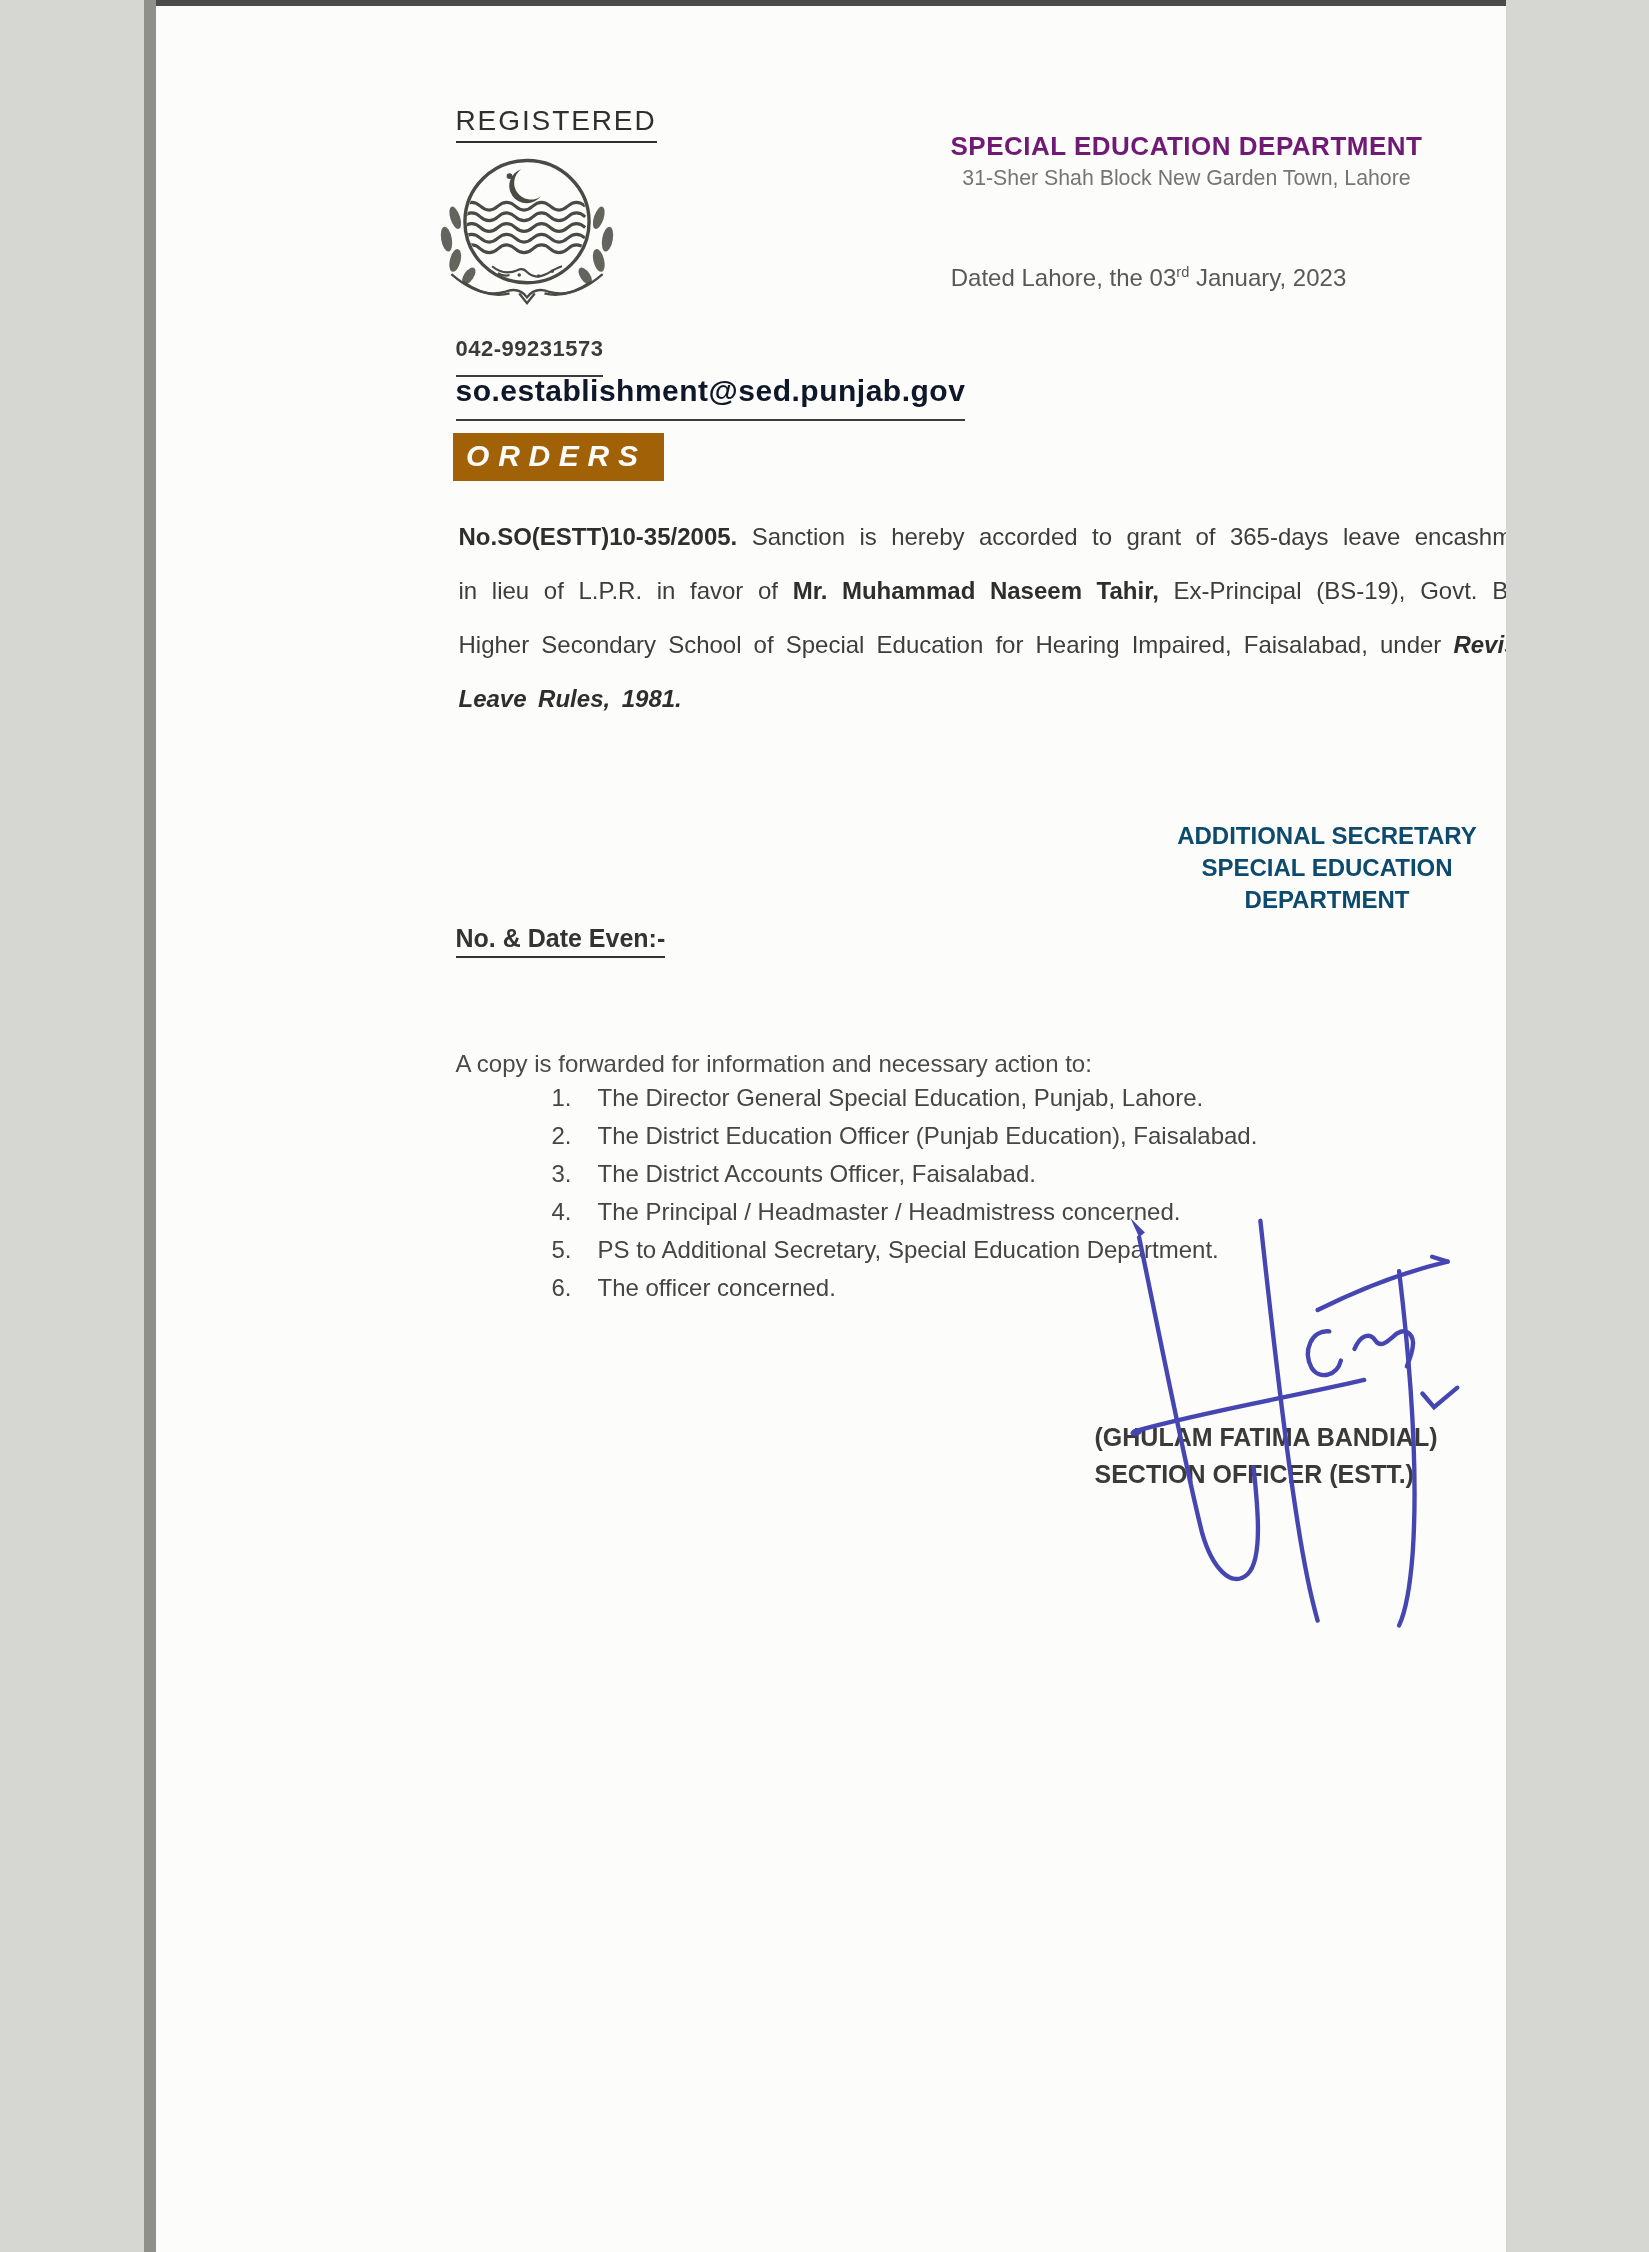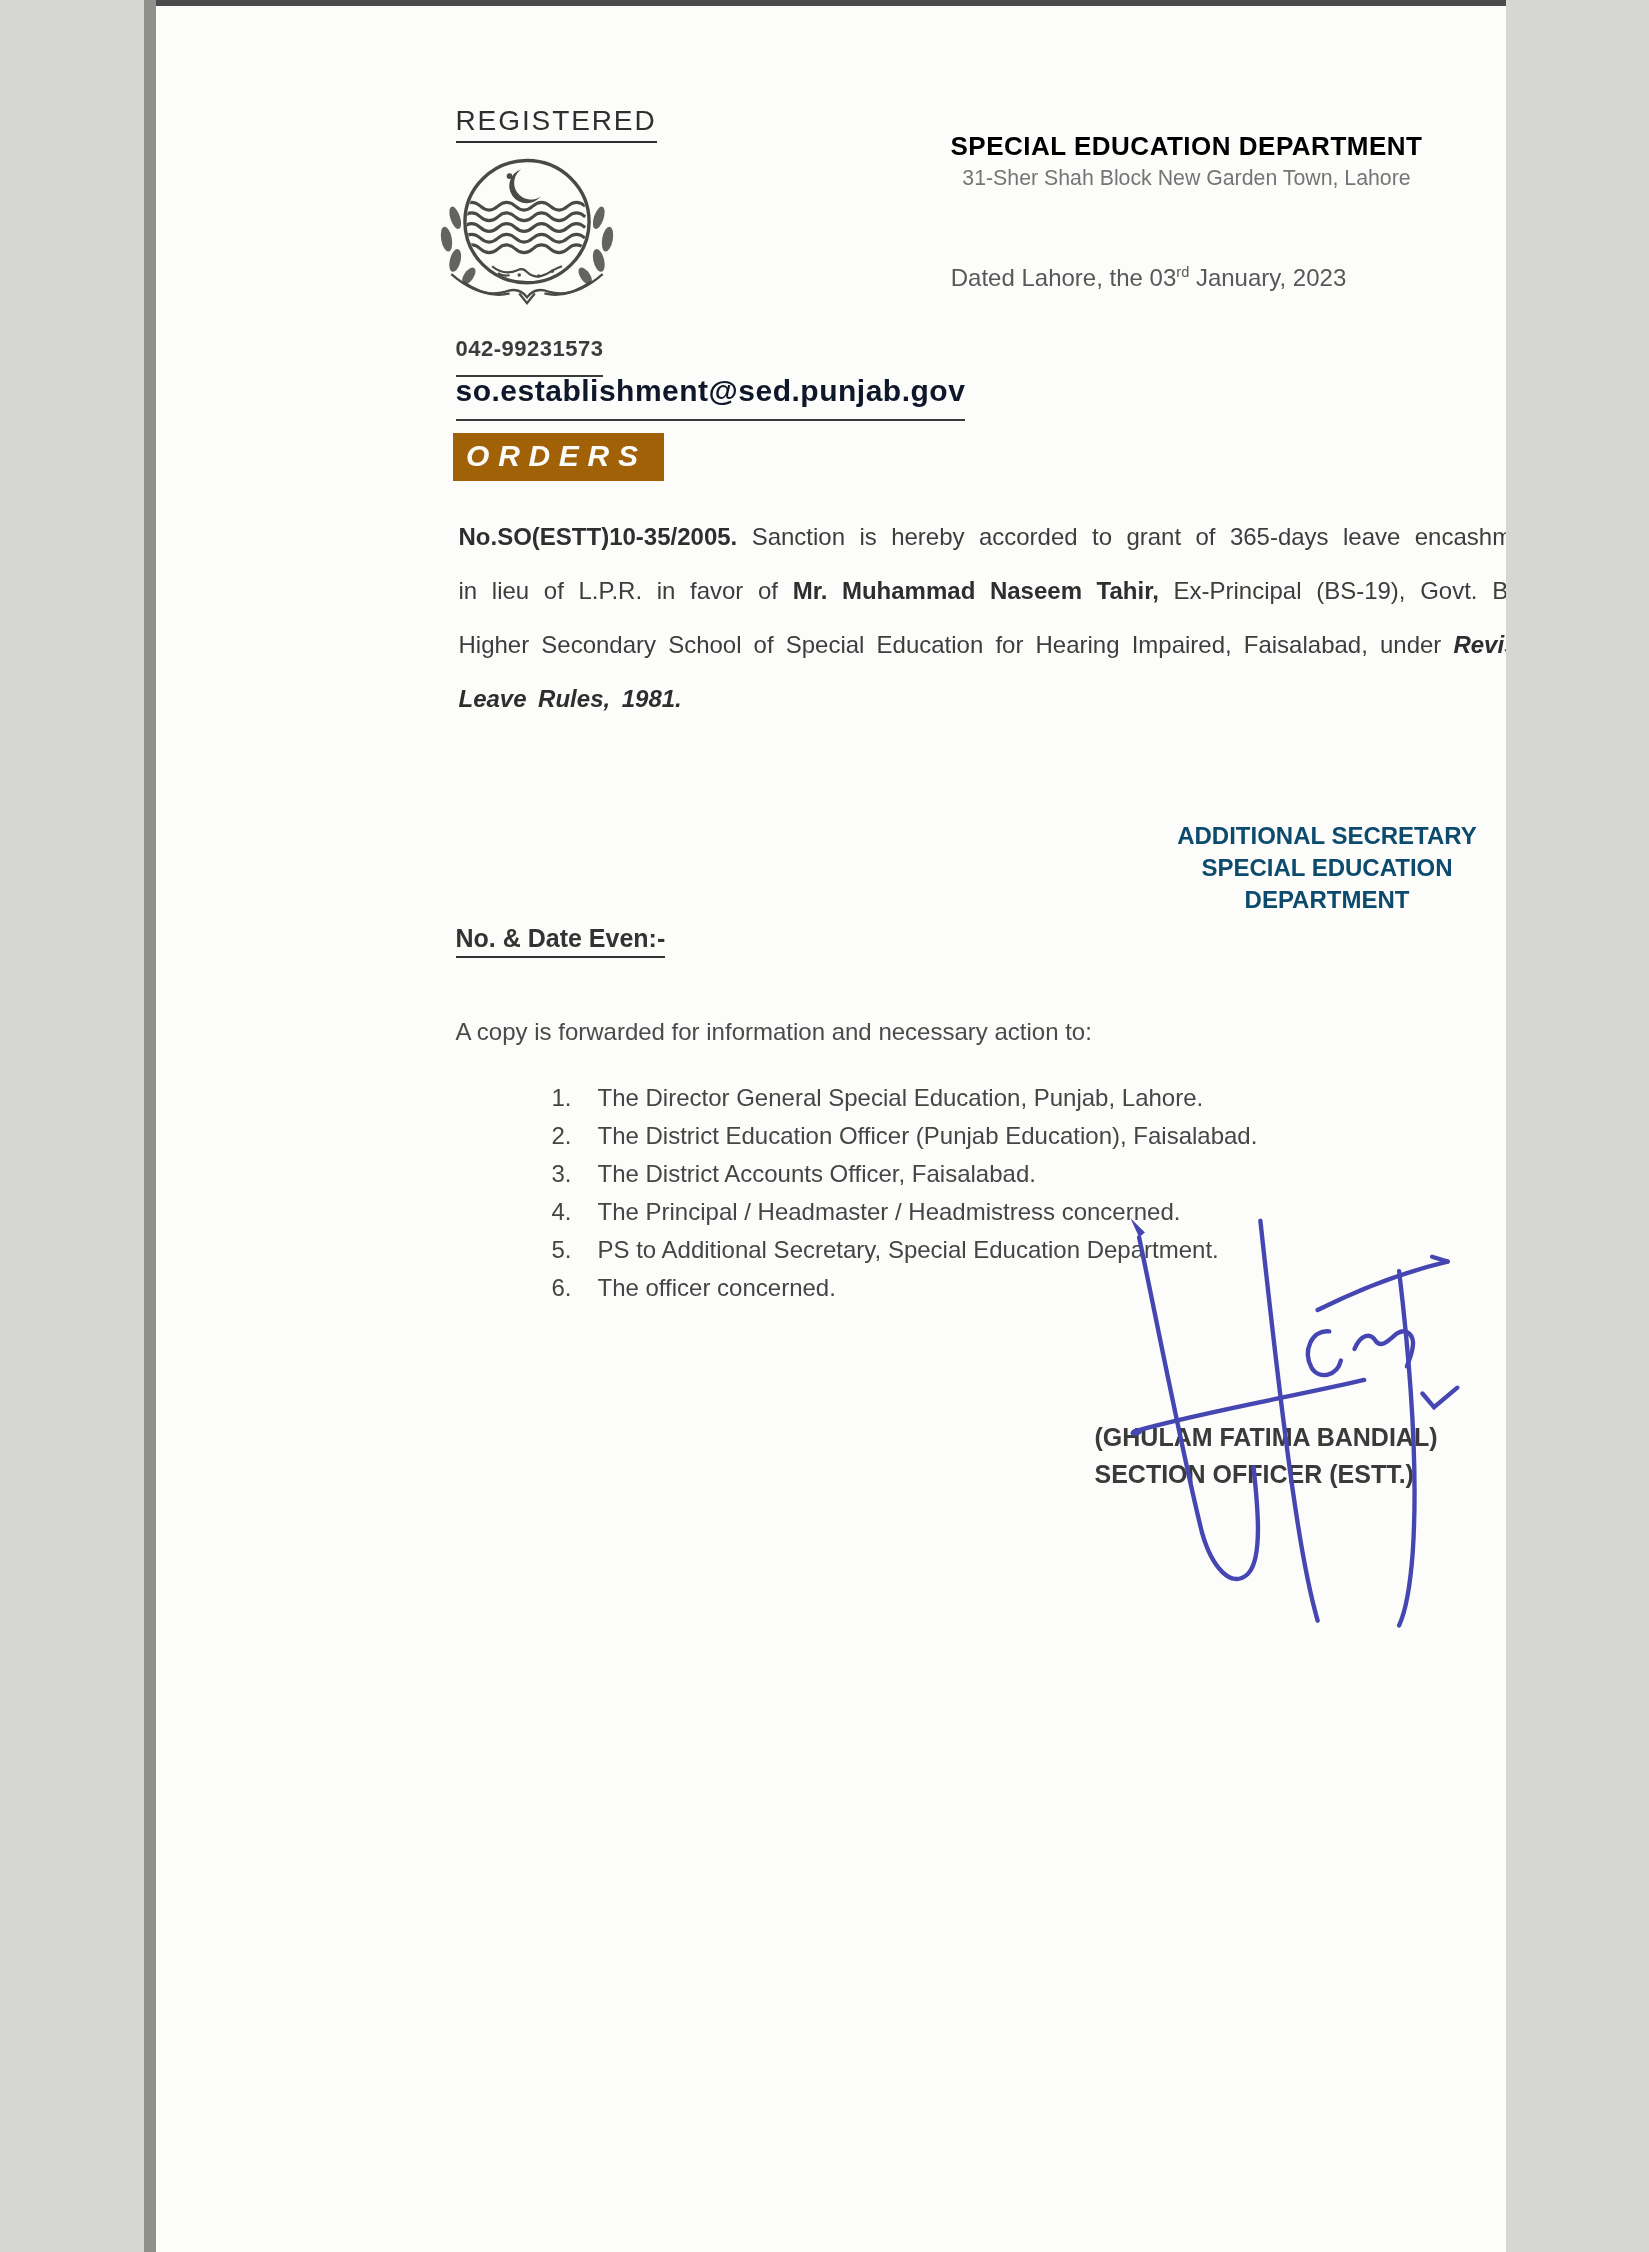--- a/index.html
+++ b/index.html
@@ -14,21 +14,21 @@
   .scan-top-line{left:12.6px;top:0;width:1637px;height:5.8px;background:#4b4b4b;}
 
   .registered{
     left:312px;top:105px;font-size:28px;letter-spacing:1.9px;color:#2f2f2f;
     border-bottom:2.9px solid #2f2f2f;padding-bottom:3.9px;font-weight:500;
   }
   .emblem{left:286px;top:146px;}
 
   .gov-header{left:708px;top:129px;width:670px;text-align:center;}
   .gov-title{font-size:26px;font-weight:bold;color:#4e4e4e;letter-spacing:0.5px;line-height:35px;}
-  .gov-subtitle{font-size:26px;font-weight:bold;color:#000000;letter-spacing:0.5px;line-height:35px;}
+  .gov-subtitle{font-size:26px;font-weight:bold;color:#701a75;letter-spacing:0.5px;line-height:35px;}
   .gov-address{font-size:21.3px;color:#757575;line-height:29px;}
 
   .date-line{left:670px;top:264px;width:670px;text-align:center;font-size:24px;color:#585858;}
   .date-line sup{font-size:14.6px;vertical-align:super;}
 
   .phone{left:312px;top:336px;font-size:22px;font-weight:bold;color:#3b3b3b;
          border-bottom:2.4px solid #3b3b3b;padding-bottom:13px;letter-spacing:0.5px;}
   .email{left:312px;top:374px;font-size:30px;font-weight:bold;color:#0f172a;
          border-bottom:2.4px solid #3b3b3b;padding-bottom:11px;letter-spacing:0.5px;}
 
@@ -45,21 +45,21 @@
   }
   .b{font-weight:bold;color:#2e2e2e;}
   .bi{font-weight:bold;font-style:italic;color:#2e2e2e;}
 
   .authority{left:970px;top:820px;width:427px;text-align:center;
              font-size:24px;font-weight:bold;color:#0c4a6e;line-height:32px;}
 
   .even-heading{left:312px;top:924px;font-size:25px;font-weight:bold;color:#333;
                 border-bottom:2.4px solid #333;padding-bottom:2.9px;}
 
-  .forward-intro{left:312px;top:1018px;font-size:24px;color:#4a4a4a;}
+  .forward-intro{left:312px;top:1050px;font-size:24px;color:#4a4a4a;}
 
   .dist-list{left:408px;top:1079px;width:873px;font-size:24px;color:#454545;}
   .dist-row{display:flex;line-height:38px;}
   .dist-num{width:46px;flex:0 0 46px;}
 
   .sig-text{left:951px;top:1419px;width:417px;text-align:left;
             font-size:25px;font-weight:bold;color:#3a3a3a;line-height:37px;}
 
   .sig-svg{left:966px;top:1213px;pointer-events:none;}
 </style>

